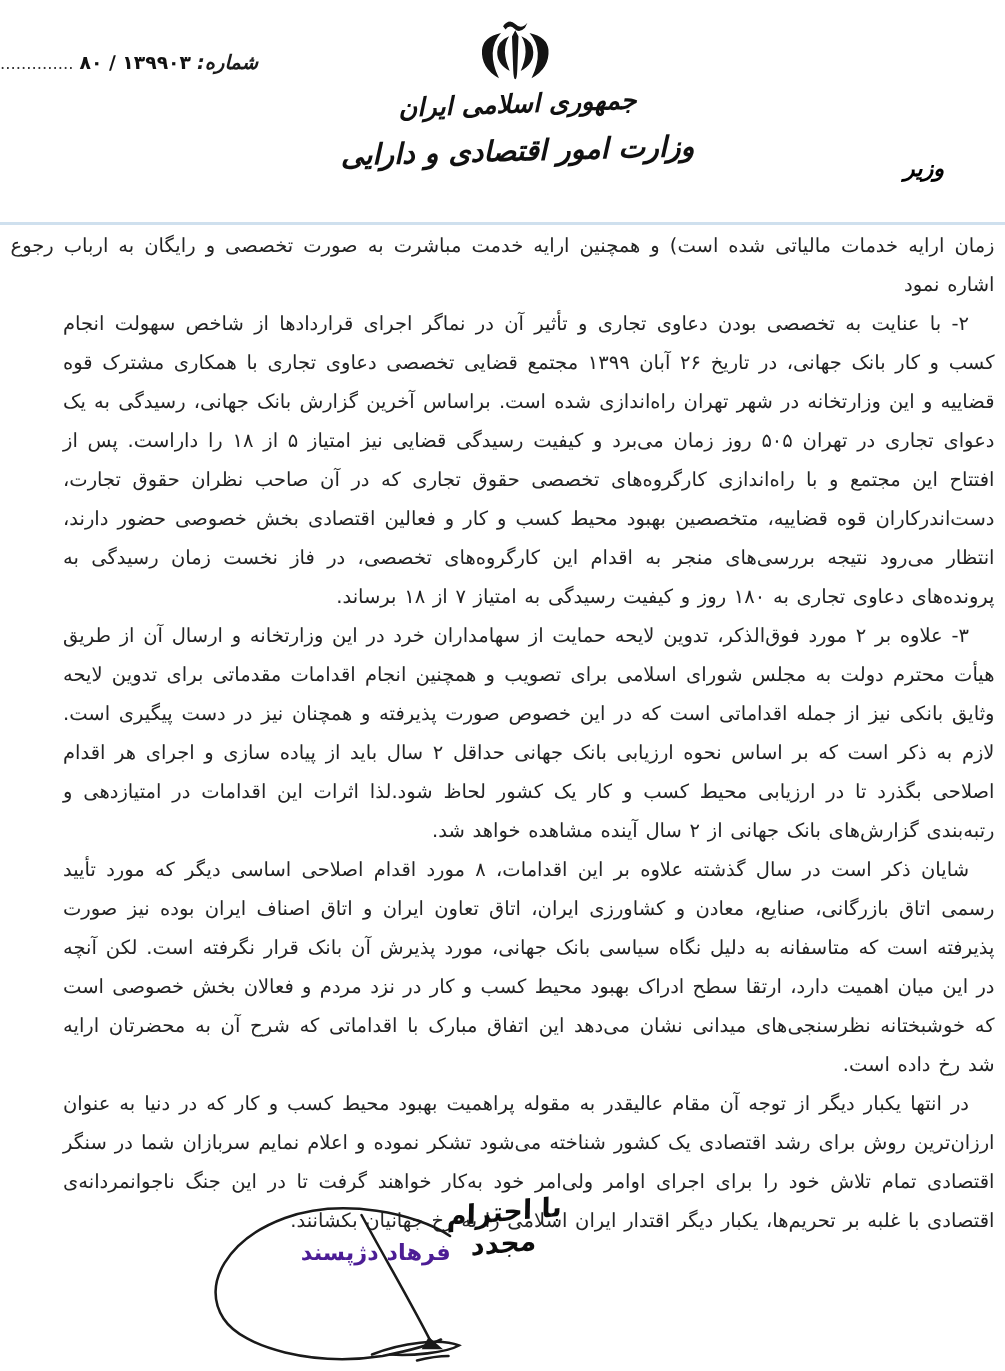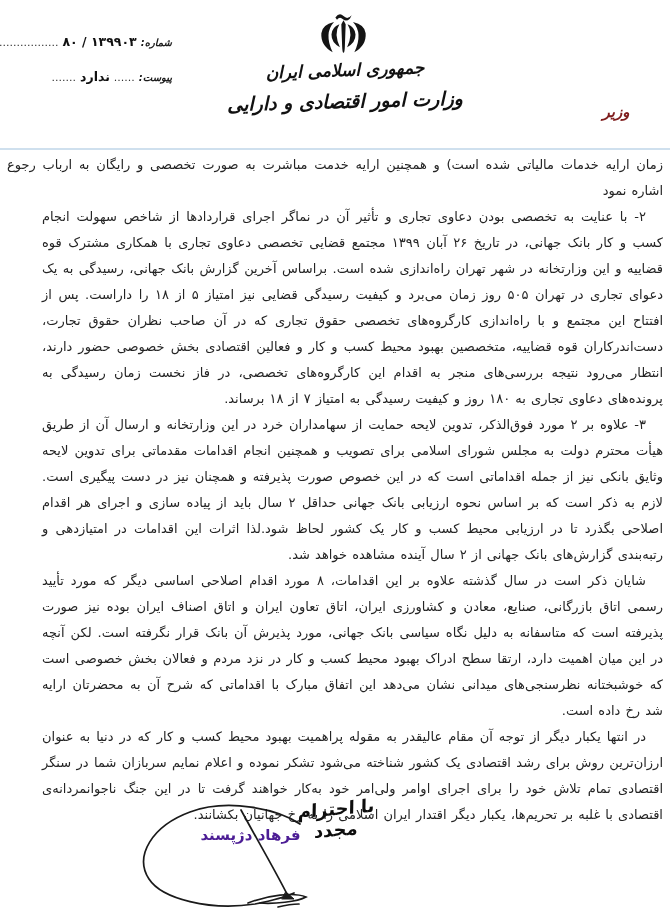--- a/index.html
+++ b/index.html
@@ -29,21 +29,21 @@
     font-size: 12.5px;
     white-space: nowrap;
     color: #1c1c1c;
   }
   .meta-row.r1 { margin-top: 8px; }
   .meta-row.r2 { margin-top: 22px; }
   .meta-row.r3 { margin-top: 20px; }
   .meta-label {
     font-weight: bold;
     font-style: italic;
-    font-size: 10px;
+    font-size: 13px;
     letter-spacing: 0.5px;
   }
   .meta-value { font-weight: bold; color: #111; margin-top: 20px; }
   .meta-dots { color: #333; letter-spacing: 1px; font-size: 11px; }
 
   .emblem {
     position: absolute;
     top: 11px;
     left: 320px;
     width: 47px;
@@ -78,21 +78,21 @@
   .recipient {
     position: absolute;
     top: 103px;
     left: 586px;
     width: 60px;
     direction: rtl;
     text-align: center;
     font-size: 15px;
     font-weight: bold;
     font-style: italic;
-    color: #7f1d1d;
+    color: #000000;
   }
   .header-sep {
     position: absolute;
     top: 148px;
     left: 0;
     width: 670px;
     height: 2px;
     background: #cfe0ee;
   }
 
@@ -148,26 +148,20 @@
 </head>
 <body>
 
 <div class="page">
 
   <div class="header-meta">
     <div class="meta-row r1">
       <span class="meta-label">شماره:</span>
       <span class="meta-value">۱۳۹۹۰۳ / ۸۰</span>
       <span class="meta-dots">......................</span>
-    </div>
-    <div class="meta-row r3">
-      <span class="meta-label">پیوست:</span>
-      <span class="meta-dots">......</span>
-      <span class="meta-value">ندارد</span>
-      <span class="meta-dots">.......</span>
     </div>
   </div>
 
   <svg class="emblem" viewBox="0 0 52 54" xmlns="http://www.w3.org/2000/svg">
     <g fill="#141414">
 
       <path d="M17 7 q4.5 -6 9 -1.5 q4.5 4.5 9 -1 l-1.8 3.6 q-4.2 4.4 -7.8 0.8 q-3.6 -3.6 -6.6 0.6 z"></path>
 
       <path d="M26 10 l2.4 4.6 l-0.9 24.5 q-0.25 7 -1.5 7 q-1.25 0 -1.5 -7 l-0.9 -24.5 z"></path>
 

